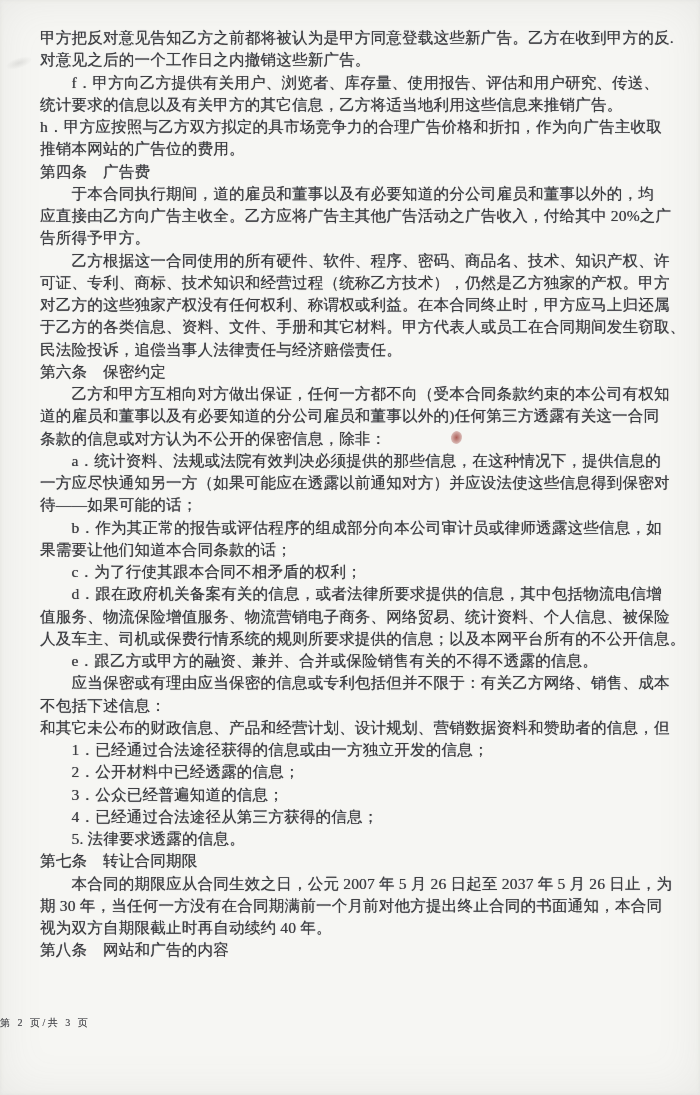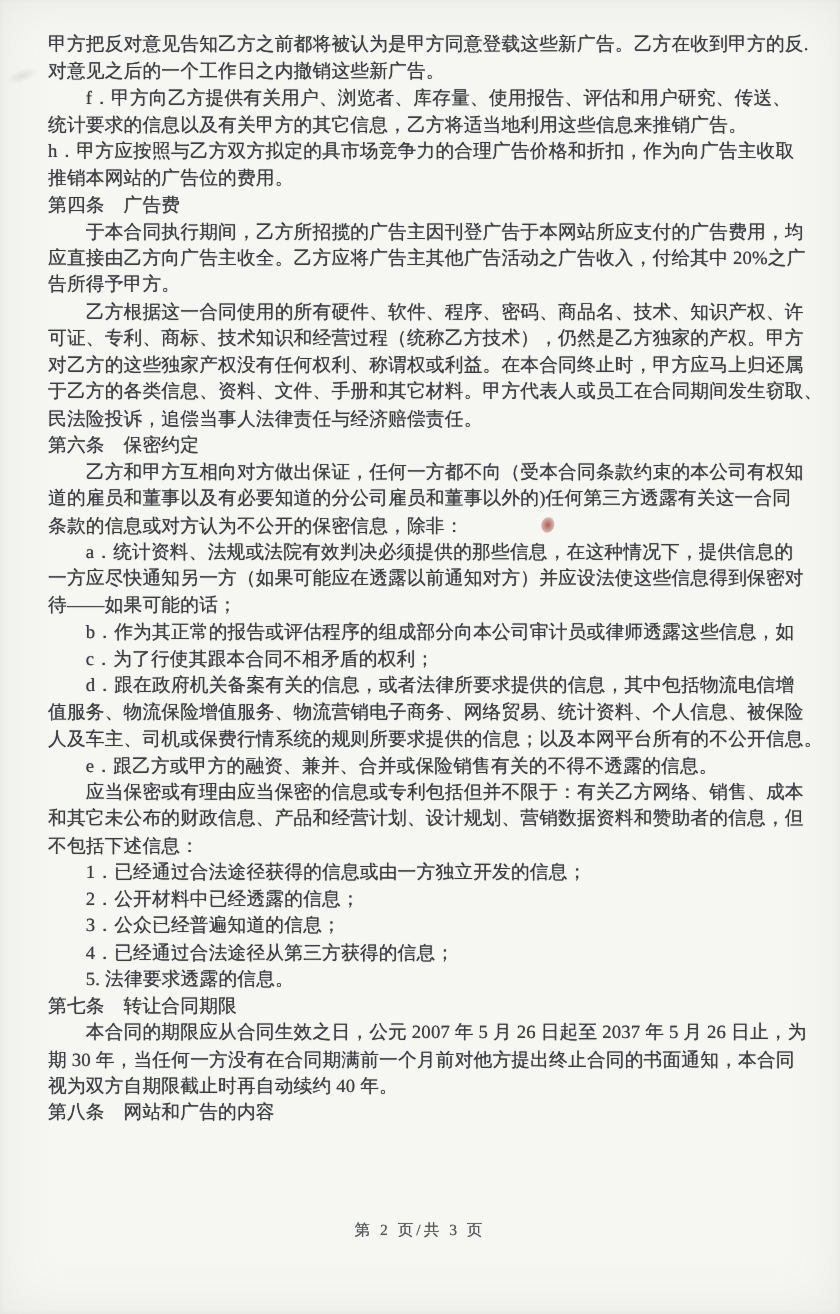--- a/index.html
+++ b/index.html
@@ -39,22 +39,21 @@
     white-space: pre;
     letter-spacing: 0.15px;
     text-shadow: 0 0 0.7px rgba(70,70,75,0.85);
     overflow: visible;
   }
   .footer {
     position: absolute;
     top: 1016px;
     left: 0;
     width: 100%;
-    text-align: center;
-    font-size: 13px;
+    font-size: 10px;
     color: #55565a;
     letter-spacing: 2.5px;
     text-shadow: 0 0 0.6px rgba(80,80,85,0.8);
   }
   
   .red-smudge {
     position: absolute;
     left: 451px;
     top: 431px;
     width: 11px;
@@ -82,44 +81,45 @@
 <div class="page">
   <div class="gray-smudge"></div>
   <div class="text-block" id="text-block">
       <p class="line">甲方把反对意见告知乙方之前都将被认为是甲方同意登载这些新广告。乙方在收到甲方的反.</p>
       <p class="line">对意见之后的一个工作日之内撤销这些新广告。</p>
       <p class="line">　　f．甲方向乙方提供有关用户、浏览者、库存量、使用报告、评估和用户研究、传送、</p>
       <p class="line">统计要求的信息以及有关甲方的其它信息，乙方将适当地利用这些信息来推销广告。</p>
       <p class="line">h．甲方应按照与乙方双方拟定的具市场竞争力的合理广告价格和折扣，作为向广告主收取</p>
       <p class="line">推销本网站的广告位的费用。</p>
       <p class="line">第四条　广告费</p>
-      <p class="line">　　于本合同执行期间，乙方所招揽的广告主因刊登广告于本网站所应支付的广告费用，均</p>
+      <p class="line">　　于本合同执行期间，道的雇员和董事以及有必要知道的分公司雇员和董事以外的，均</p>
       <p class="line">应直接由乙方向广告主收全。乙方应将广告主其他广告活动之广告收入，付给其中 20%之广</p>
       <p class="line">告所得予甲方。</p>
       <p class="line">　　乙方根据这一合同使用的所有硬件、软件、程序、密码、商品名、技术、知识产权、许</p>
       <p class="line">可证、专利、商标、技术知识和经营过程（统称乙方技术），仍然是乙方独家的产权。甲方</p>
       <p class="line">对乙方的这些独家产权没有任何权利、称谓权或利益。在本合同终止时，甲方应马上归还属</p>
       <p class="line">于乙方的各类信息、资料、文件、手册和其它材料。甲方代表人或员工在合同期间发生窃取、</p>
       <p class="line">民法险投诉，追偿当事人法律责任与经济赔偿责任。</p>
       <p class="line">第六条　保密约定</p>
       <p class="line">　　乙方和甲方互相向对方做出保证，任何一方都不向（受本合同条款约束的本公司有权知</p>
       <p class="line">道的雇员和董事以及有必要知道的分公司雇员和董事以外的)任何第三方透露有关这一合同</p>
       <p class="line">条款的信息或对方认为不公开的保密信息，除非：</p>
       <p class="line">　　a．统计资料、法规或法院有效判决必须提供的那些信息，在这种情况下，提供信息的</p>
       <p class="line">一方应尽快通知另一方（如果可能应在透露以前通知对方）并应设法使这些信息得到保密对</p>
       <p class="line">待——如果可能的话；</p>
       <p class="line">　　b．作为其正常的报告或评估程序的组成部分向本公司审计员或律师透露这些信息，如</p>
+      <p class="line">果需要让他们知道本合同条款的话；</p>
       <p class="line">　　c．为了行使其跟本合同不相矛盾的权利；</p>
       <p class="line">　　d．跟在政府机关备案有关的信息，或者法律所要求提供的信息，其中包括物流电信增</p>
       <p class="line">值服务、物流保险增值服务、物流营销电子商务、网络贸易、统计资料、个人信息、被保险</p>
       <p class="line">人及车主、司机或保费行情系统的规则所要求提供的信息；以及本网平台所有的不公开信息。</p>
       <p class="line">　　e．跟乙方或甲方的融资、兼并、合并或保险销售有关的不得不透露的信息。</p>
       <p class="line">　　应当保密或有理由应当保密的信息或专利包括但并不限于：有关乙方网络、销售、成本</p>
+      <p class="line">不包括下述信息：</p>
       <p class="line">和其它未公布的财政信息、产品和经营计划、设计规划、营销数据资料和赞助者的信息，但</p>
-      <p class="line">不包括下述信息：</p>
       <p class="line">　　1．已经通过合法途径获得的信息或由一方独立开发的信息；</p>
       <p class="line">　　2．公开材料中已经透露的信息；</p>
       <p class="line">　　3．公众已经普遍知道的信息；</p>
       <p class="line">　　4．已经通过合法途径从第三方获得的信息；</p>
       <p class="line">　　5. 法律要求透露的信息。</p>
       <p class="line">第七条　转让合同期限</p>
       <p class="line">　　本合同的期限应从合同生效之日，公元 2007 年 5 月 26 日起至 2037 年 5 月 26 日止，为</p>
       <p class="line">期 30 年，当任何一方没有在合同期满前一个月前对他方提出终止合同的书面通知，本合同</p>
       <p class="line">视为双方自期限截止时再自动续约 40 年。</p>
       <p class="line">第八条　网站和广告的内容</p>

